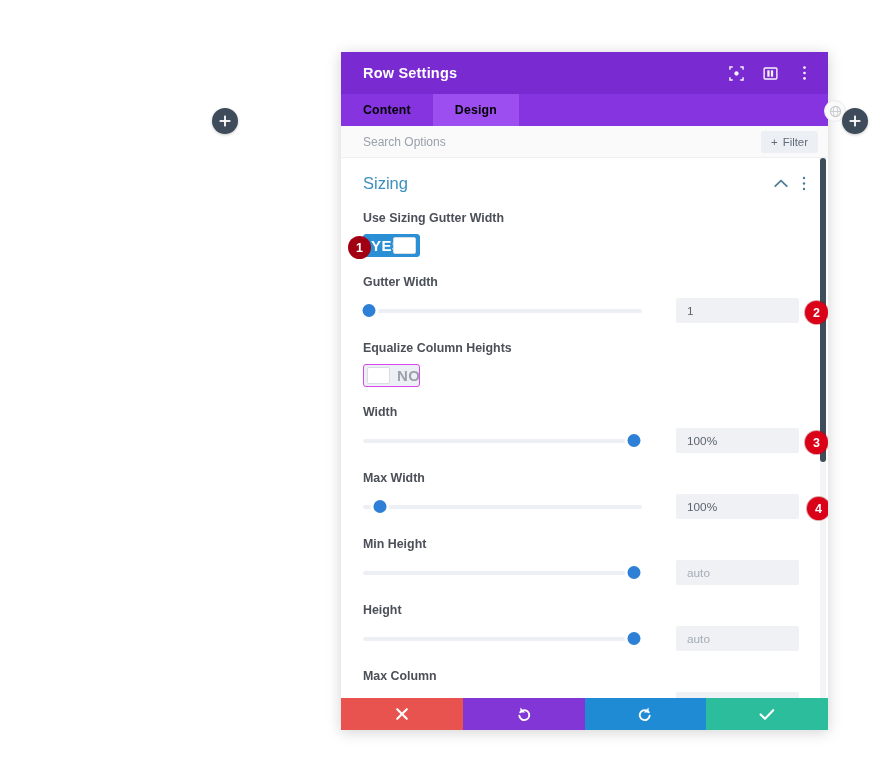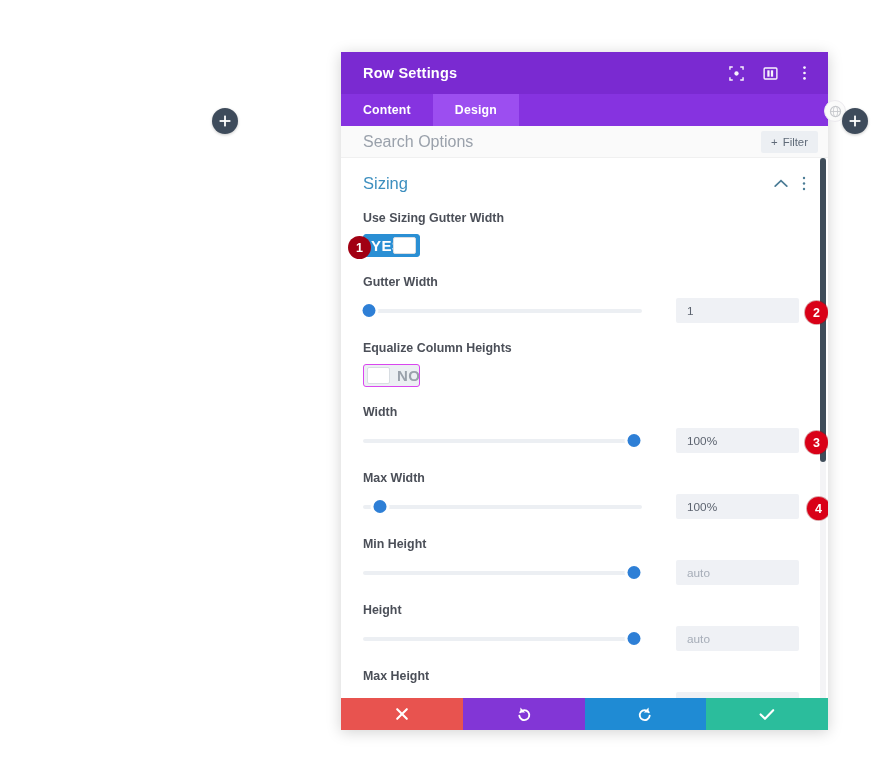--- a/index.html
+++ b/index.html
@@ -71,39 +71,39 @@
   
   .tabs {
     height: 32px;
     background: #8633e0;
     display:flex; align-items: stretch;
     flex: none;
   }
   .tab {
     display:flex; align-items:center; justify-content:center;
     padding: 0 22px;
-    color: #ffffff; font-size: 12.3px; font-weight: bold;
+    color: #000000; font-size: 12.3px; font-weight: bold;
     cursor: pointer;
     letter-spacing: .2px;
   }
   .tab.active { background: #9c4ef0; }
 
   
   .searchrow {
     height: 32px;
     background: #fafafa;
     border-bottom: 1px solid #f0f0f0;
     display:flex; align-items:center;
     padding: 0 10px 0 22px;
     flex:none;
   }
   .search-input {
     flex:1; border:none; outline:none; background:transparent;
     font-family:"Liberation Sans", sans-serif;
-    font-size: 16px; color:#6b7280;
+    font-size: 12px; color:#6b7280;
   }
   .search-input::placeholder { color:#9aa1ab; }
   .filter-btn {
     background:#eceff3;
     border:none;
     border-radius:2px;
     color:#5f6a78;
     font-size:11.4px;
     font-family:"Liberation Sans", sans-serif;
     padding: 5px 10px;
@@ -402,21 +402,21 @@
           <div class="slider-row">
             <div class="slider">
               <div class="track"></div>
               <div class="knobdot" style="left:97%"></div>
             </div>
             <div class="numbox ph">auto</div>
           </div>
         </div>
 
         <div class="field">
-          <span class="field-label">Max Height</span>
+          <span class="field-label">Max Column</span>
           <div class="slider-row">
             <div class="slider">
               
               
             </div>
             <div class="numbox ph">none</div>
           </div>
         </div>
 
       </div>

